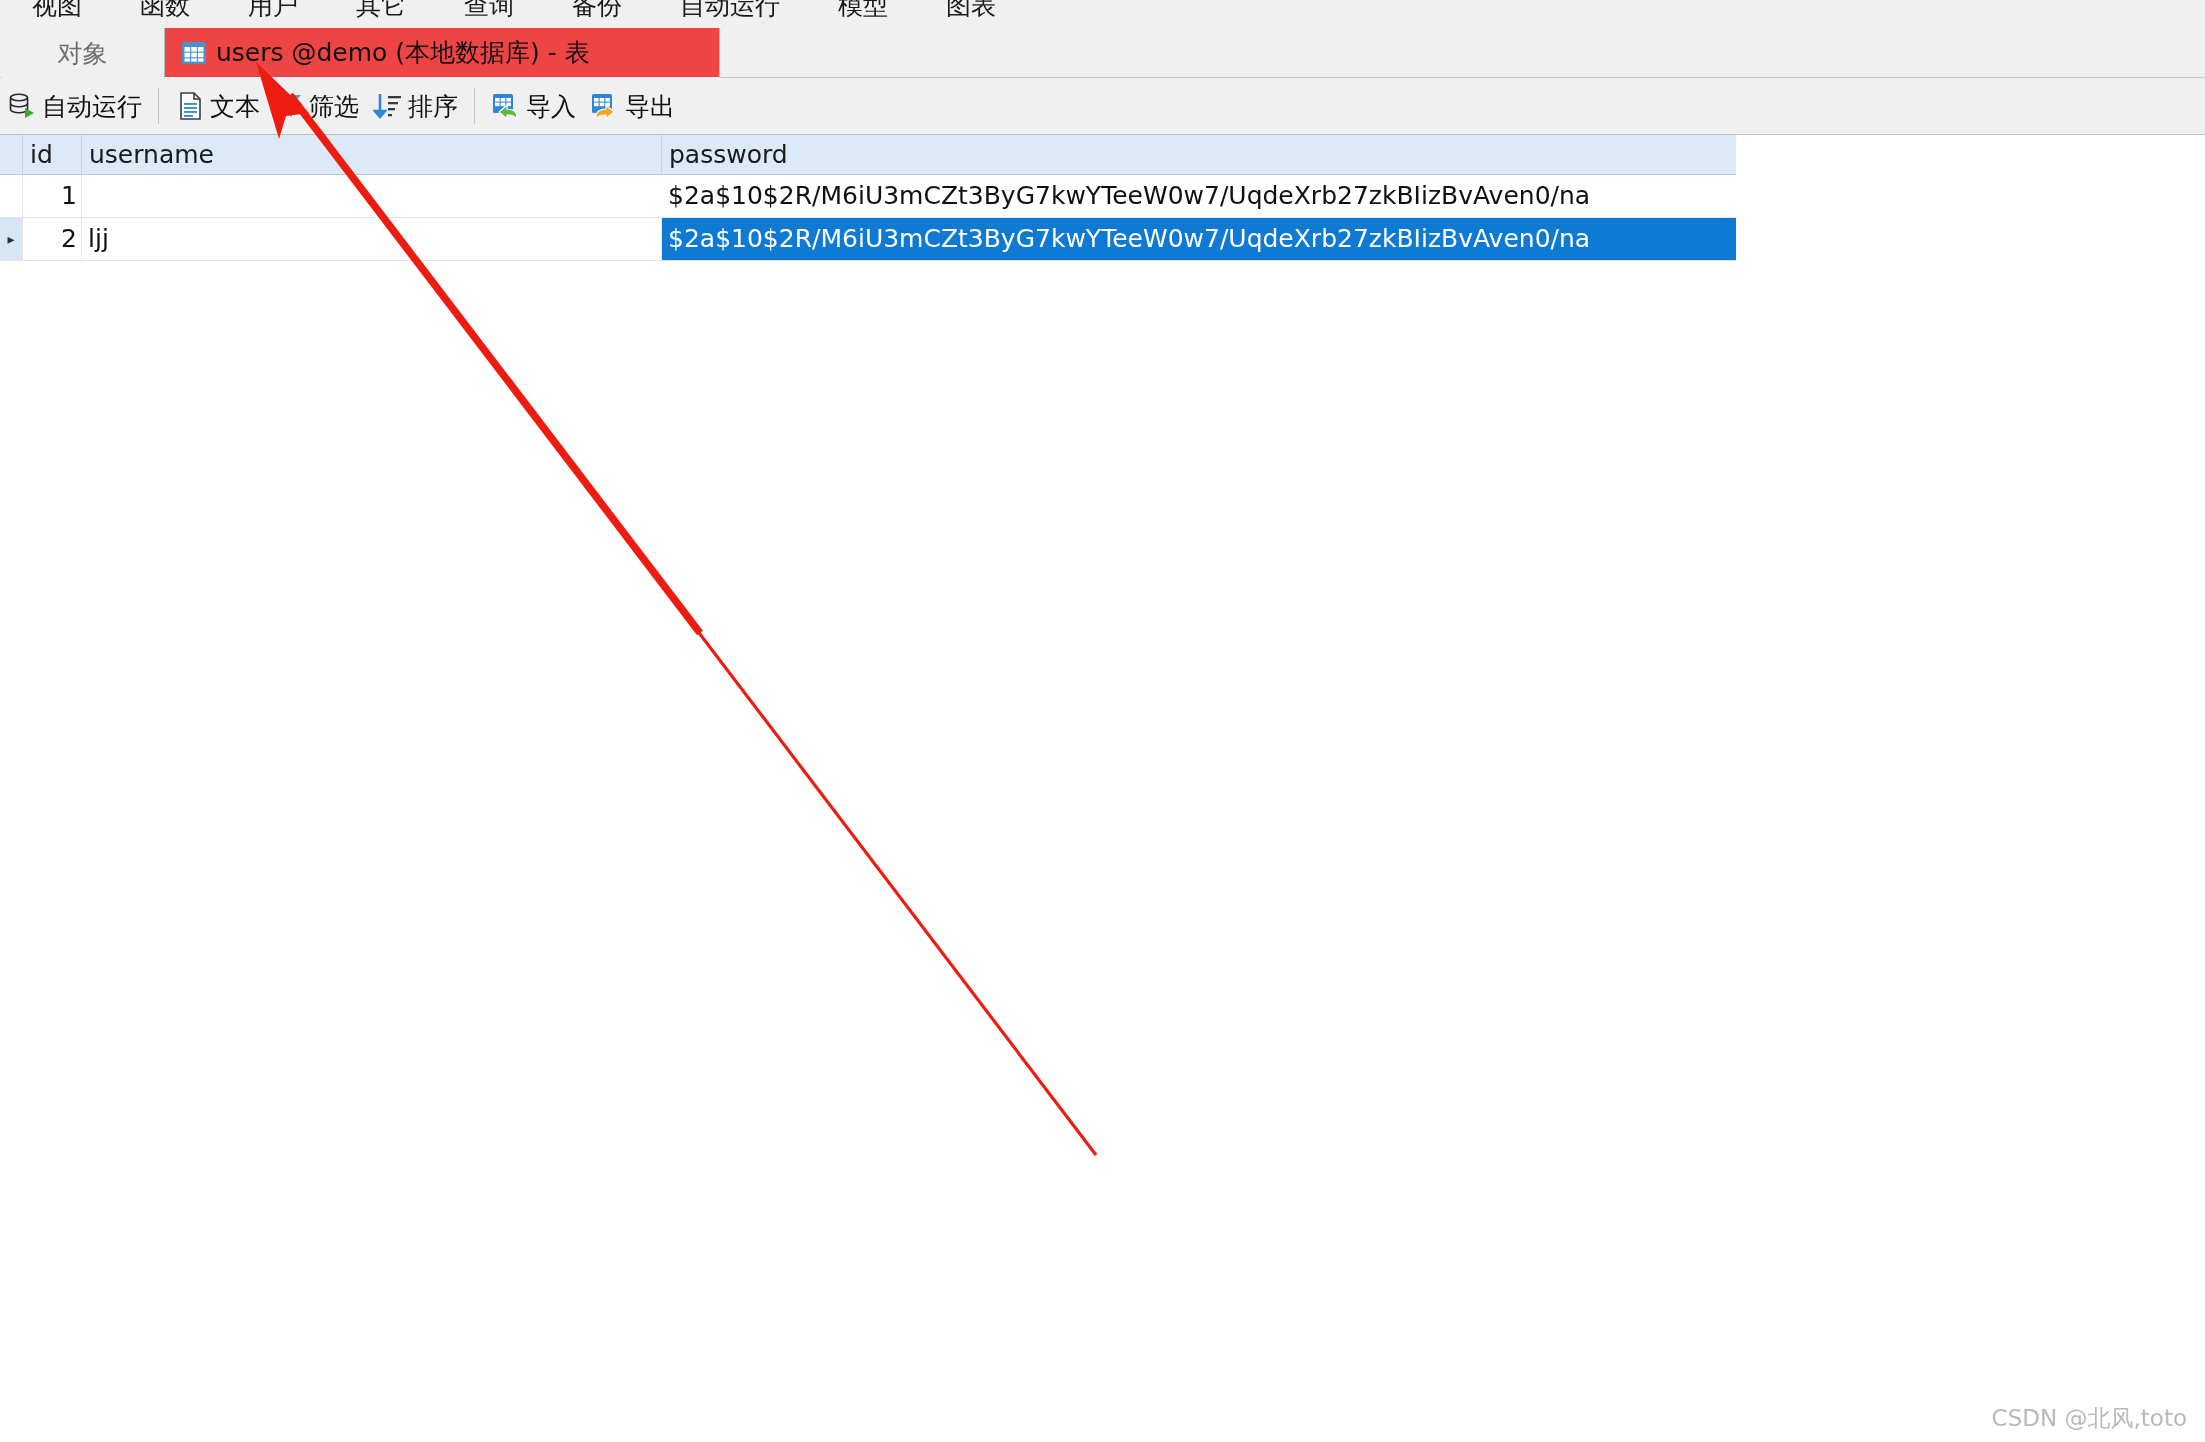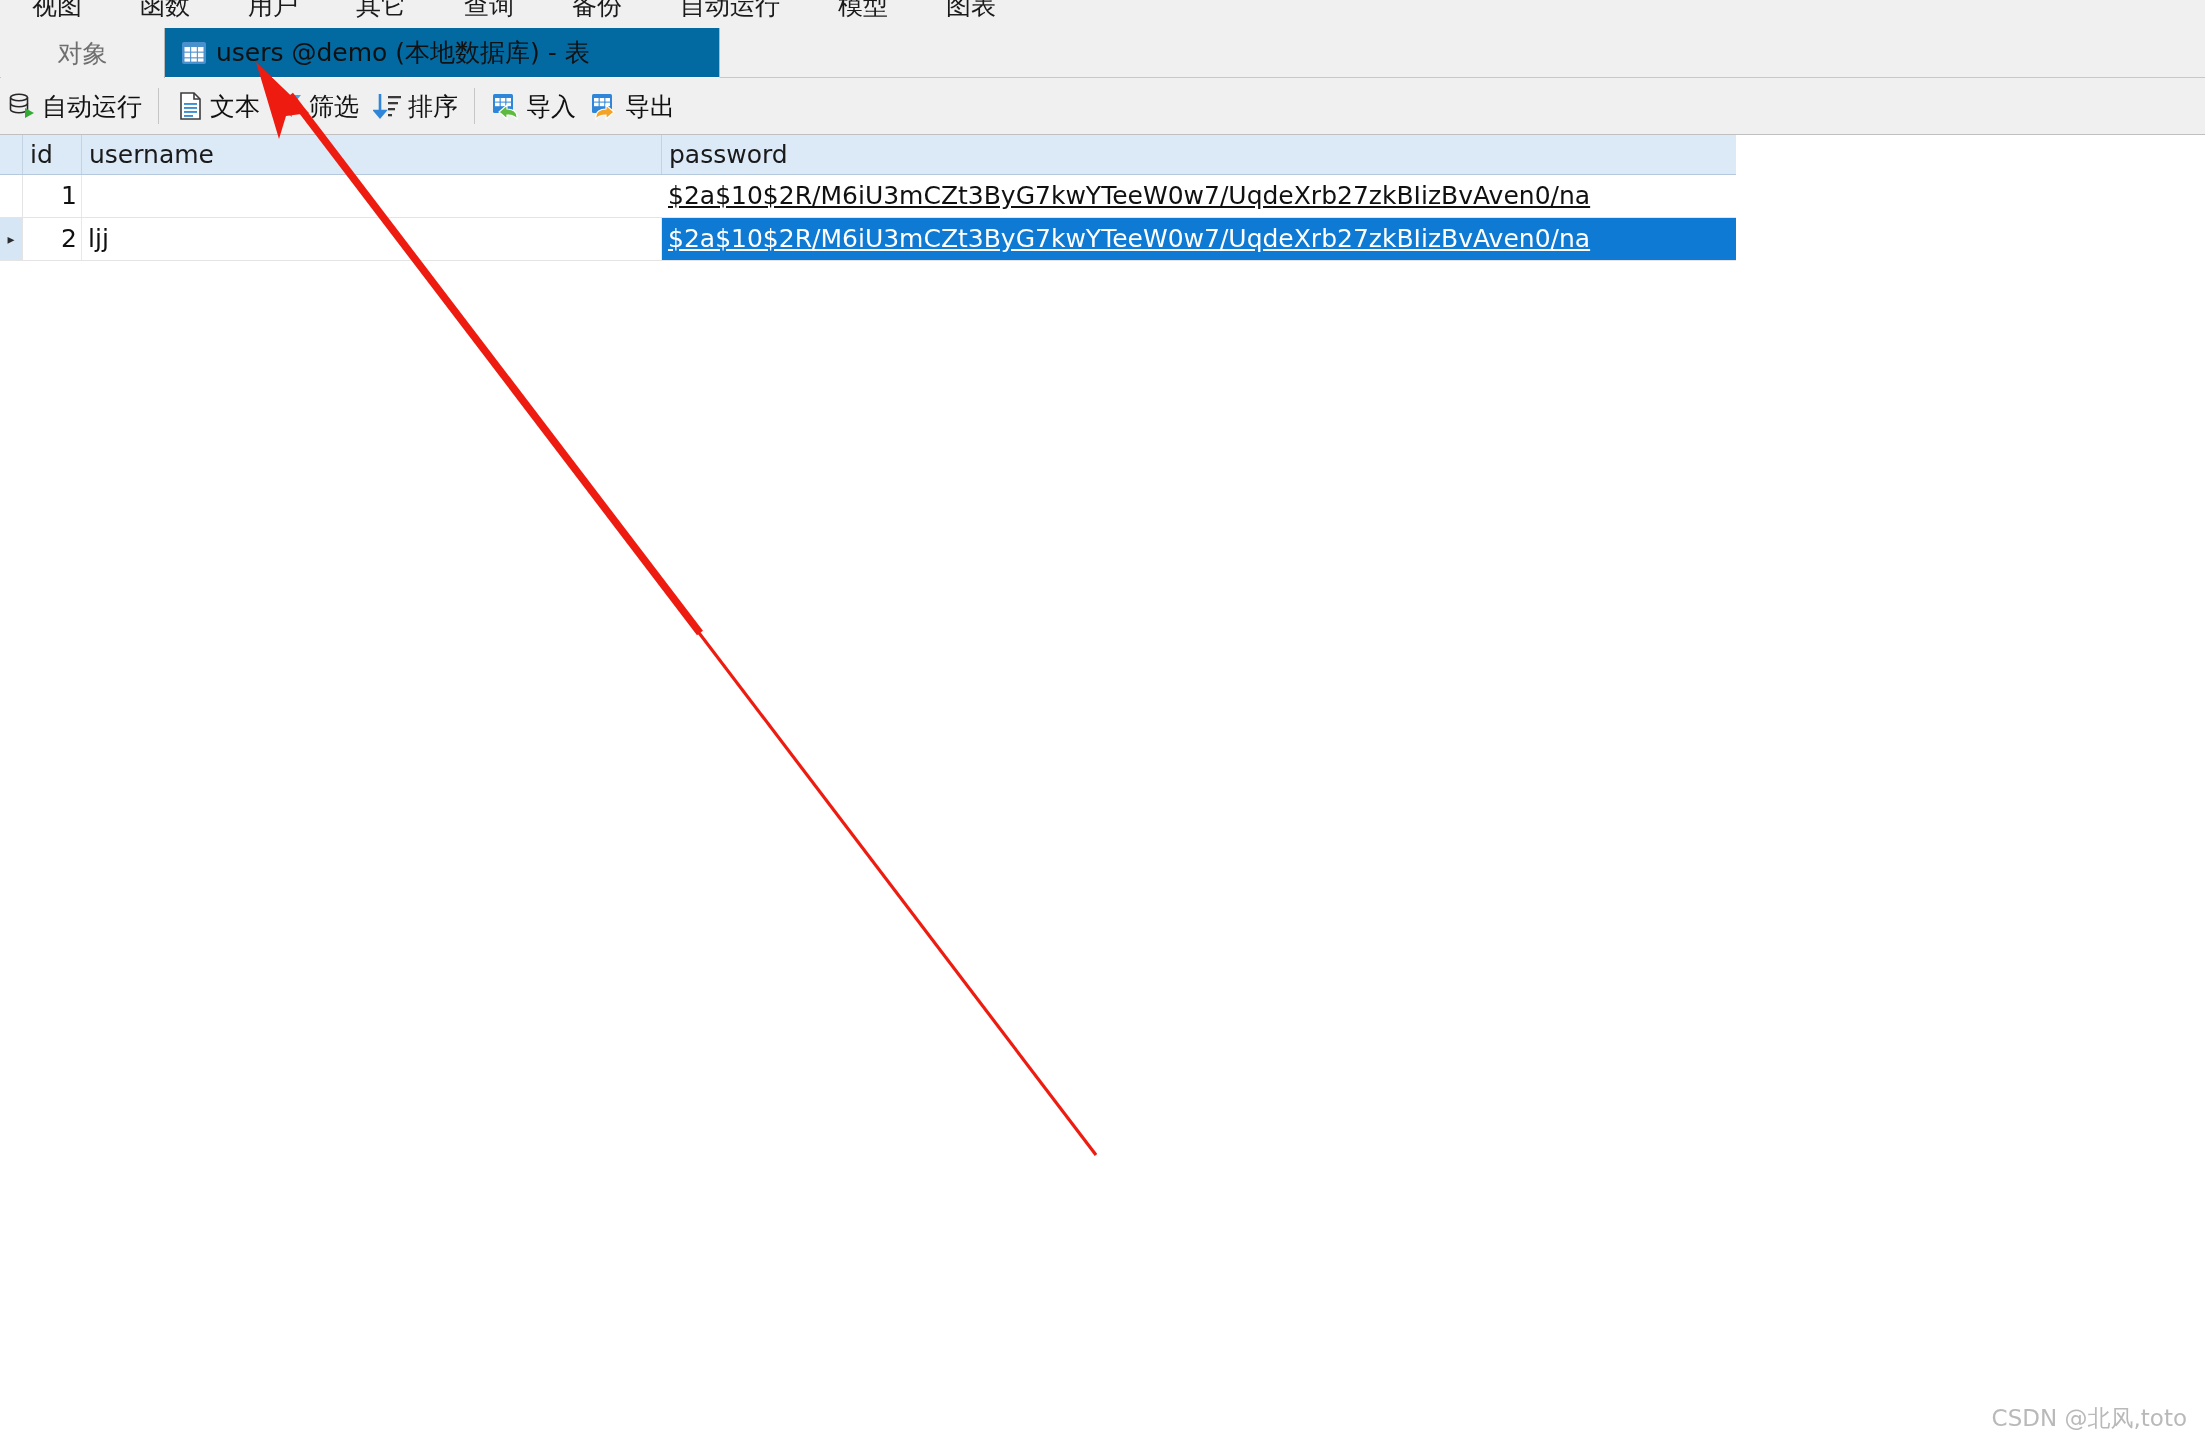--- a/index.html
+++ b/index.html
@@ -68,21 +68,21 @@
     width: 164px;
     justify-content: center;
     color: #6f6f6f;
     background: #f0f0f0;
     border-right: 1px solid #b9b9b9;
     font-family: "DejaVu Sans", sans-serif;
   }
   .tab-active {
     left: 165px;
     width: 555px;
-    background: #0369a1;
+    background: #ef4444;
     color: #111111;
     padding-left: 16px;
     border-right: 1px solid #b9b9b9;
     border-bottom: 1px solid #ffffff;
     font-family: "DejaVu Sans", sans-serif;
   }
   .tab-table-icon {
     width: 26px;
     height: 26px;
     margin-right: 9px;
@@ -207,21 +207,20 @@
     padding-right: 4px;
   }
   .cell-user {
     left: 82px; width: 580px;
     border-right: 1px solid #e8e8e8;
     padding-left: 6px;
   }
   .cell-pass {
     left: 662px; width: 1074px;
     padding-left: 6px;
-    text-decoration: underline;
   }
 
   
   .annot {
     position: absolute;
     left: 0; top: 0;
     width: 2205px;
     height: 1442px;
     pointer-events: none;
   }

